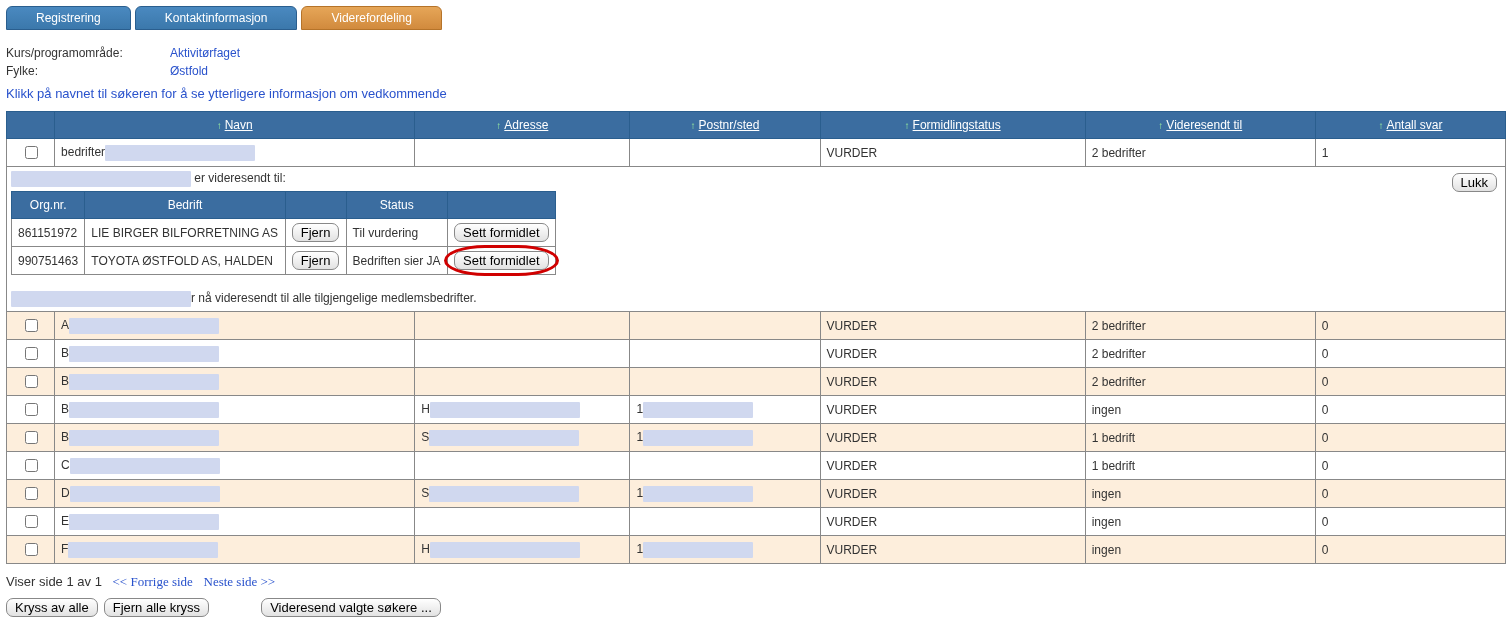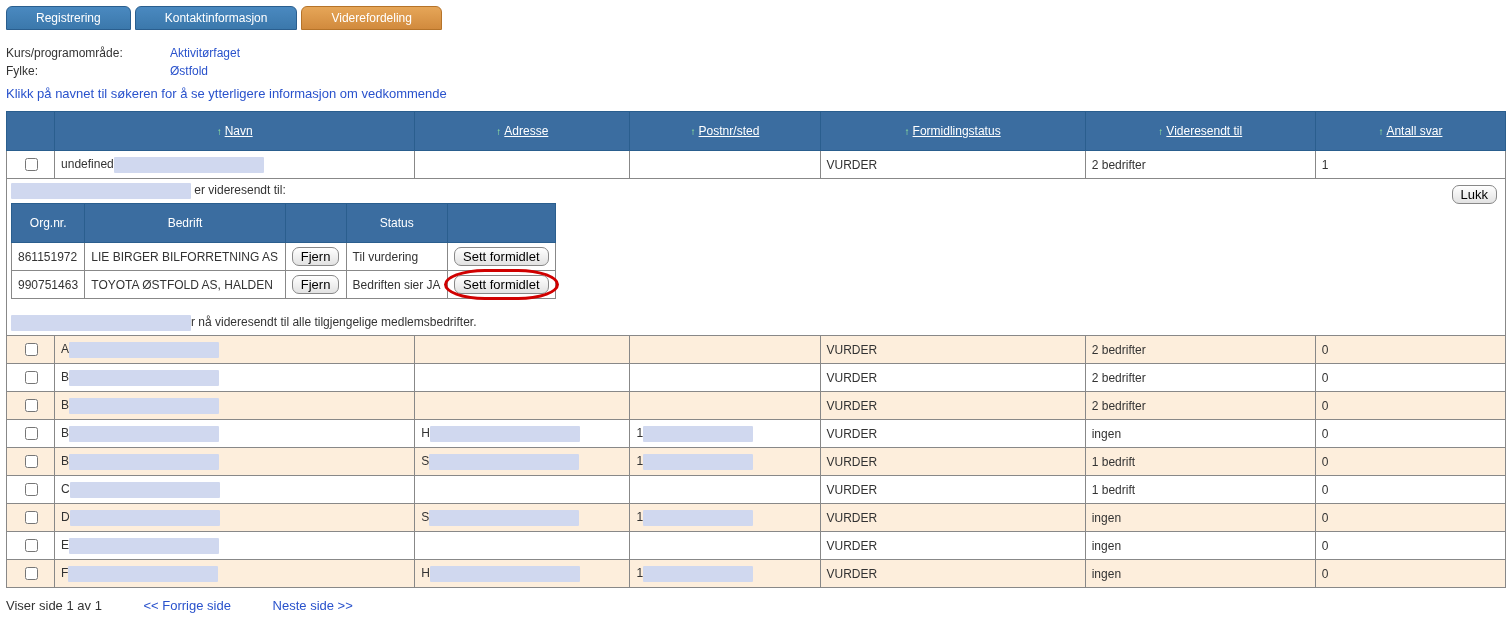--- a/index.html
+++ b/index.html
@@ -57,21 +57,21 @@
   .data-table {
     width: 100%;
     border-collapse: collapse;
     table-layout: fixed;
   }
   .data-table thead th {
     background: #3b6da0;
     color: #fff;
     font-weight: normal;
     text-align: center;
-    padding: 12px 8px;
+    padding: 6px 8px;
     border: 1px solid #2a5e8e;
     font-size: 12px;
   }
   .data-table thead th .th-label {
     text-decoration: underline;
     cursor: pointer;
   }
   .sort-icon {
     color: #9ff59f;
     font-size: 10px;
@@ -159,22 +159,23 @@
   .note-text {
     margin-top: 16px;
     font-size: 12px;
   }
   .pager {
     margin-top: 10px;
     font-size: 13px;
   }
   .pager .page-link {
     color: #2952cc;
-    margin-left: 38px;
+    margin-left: 7px;
     cursor: pointer;
+    font-family: Liberation Serif, serif;
   }
   .bottom-buttons {
     margin-top: 8px;
     display: flex;
     gap: 6px;
   }
   .bottom-buttons .spacer {
     width: 40px;
   }
 </style>
@@ -217,21 +218,21 @@
       <th><span class="sort-icon">↑</span><span class="th-label">Adresse</span></th>
       <th><span class="sort-icon">↑</span><span class="th-label">Postnr/sted</span></th>
       <th><span class="sort-icon">↑</span><span class="th-label">Formidlingstatus</span></th>
       <th><span class="sort-icon">↑</span><span class="th-label">Videresendt til</span></th>
       <th><span class="sort-icon">↑</span><span class="th-label">Antall svar</span></th>
     </tr>
   </thead>
   <tbody id="tbody">
       <tr class="row-even">
         <td style="text-align: center;"><input type="checkbox" style=""></td>
-        <td><span>undefined</span><span class="masked" style="width:150px;"></span></td>
+        <td><span>bedrifter</span><span class="masked" style="width:150px;"></span></td>
         <td></td>
         <td></td>
         <td>VURDER</td>
         <td>2 bedrifter</td>
         <td>1</td>
       </tr>
       <tr>
         <td colspan="7" class="expand-cell">
           <div class="expand-wrap">
             <button class="btn lukk-btn">Lukk</button>

